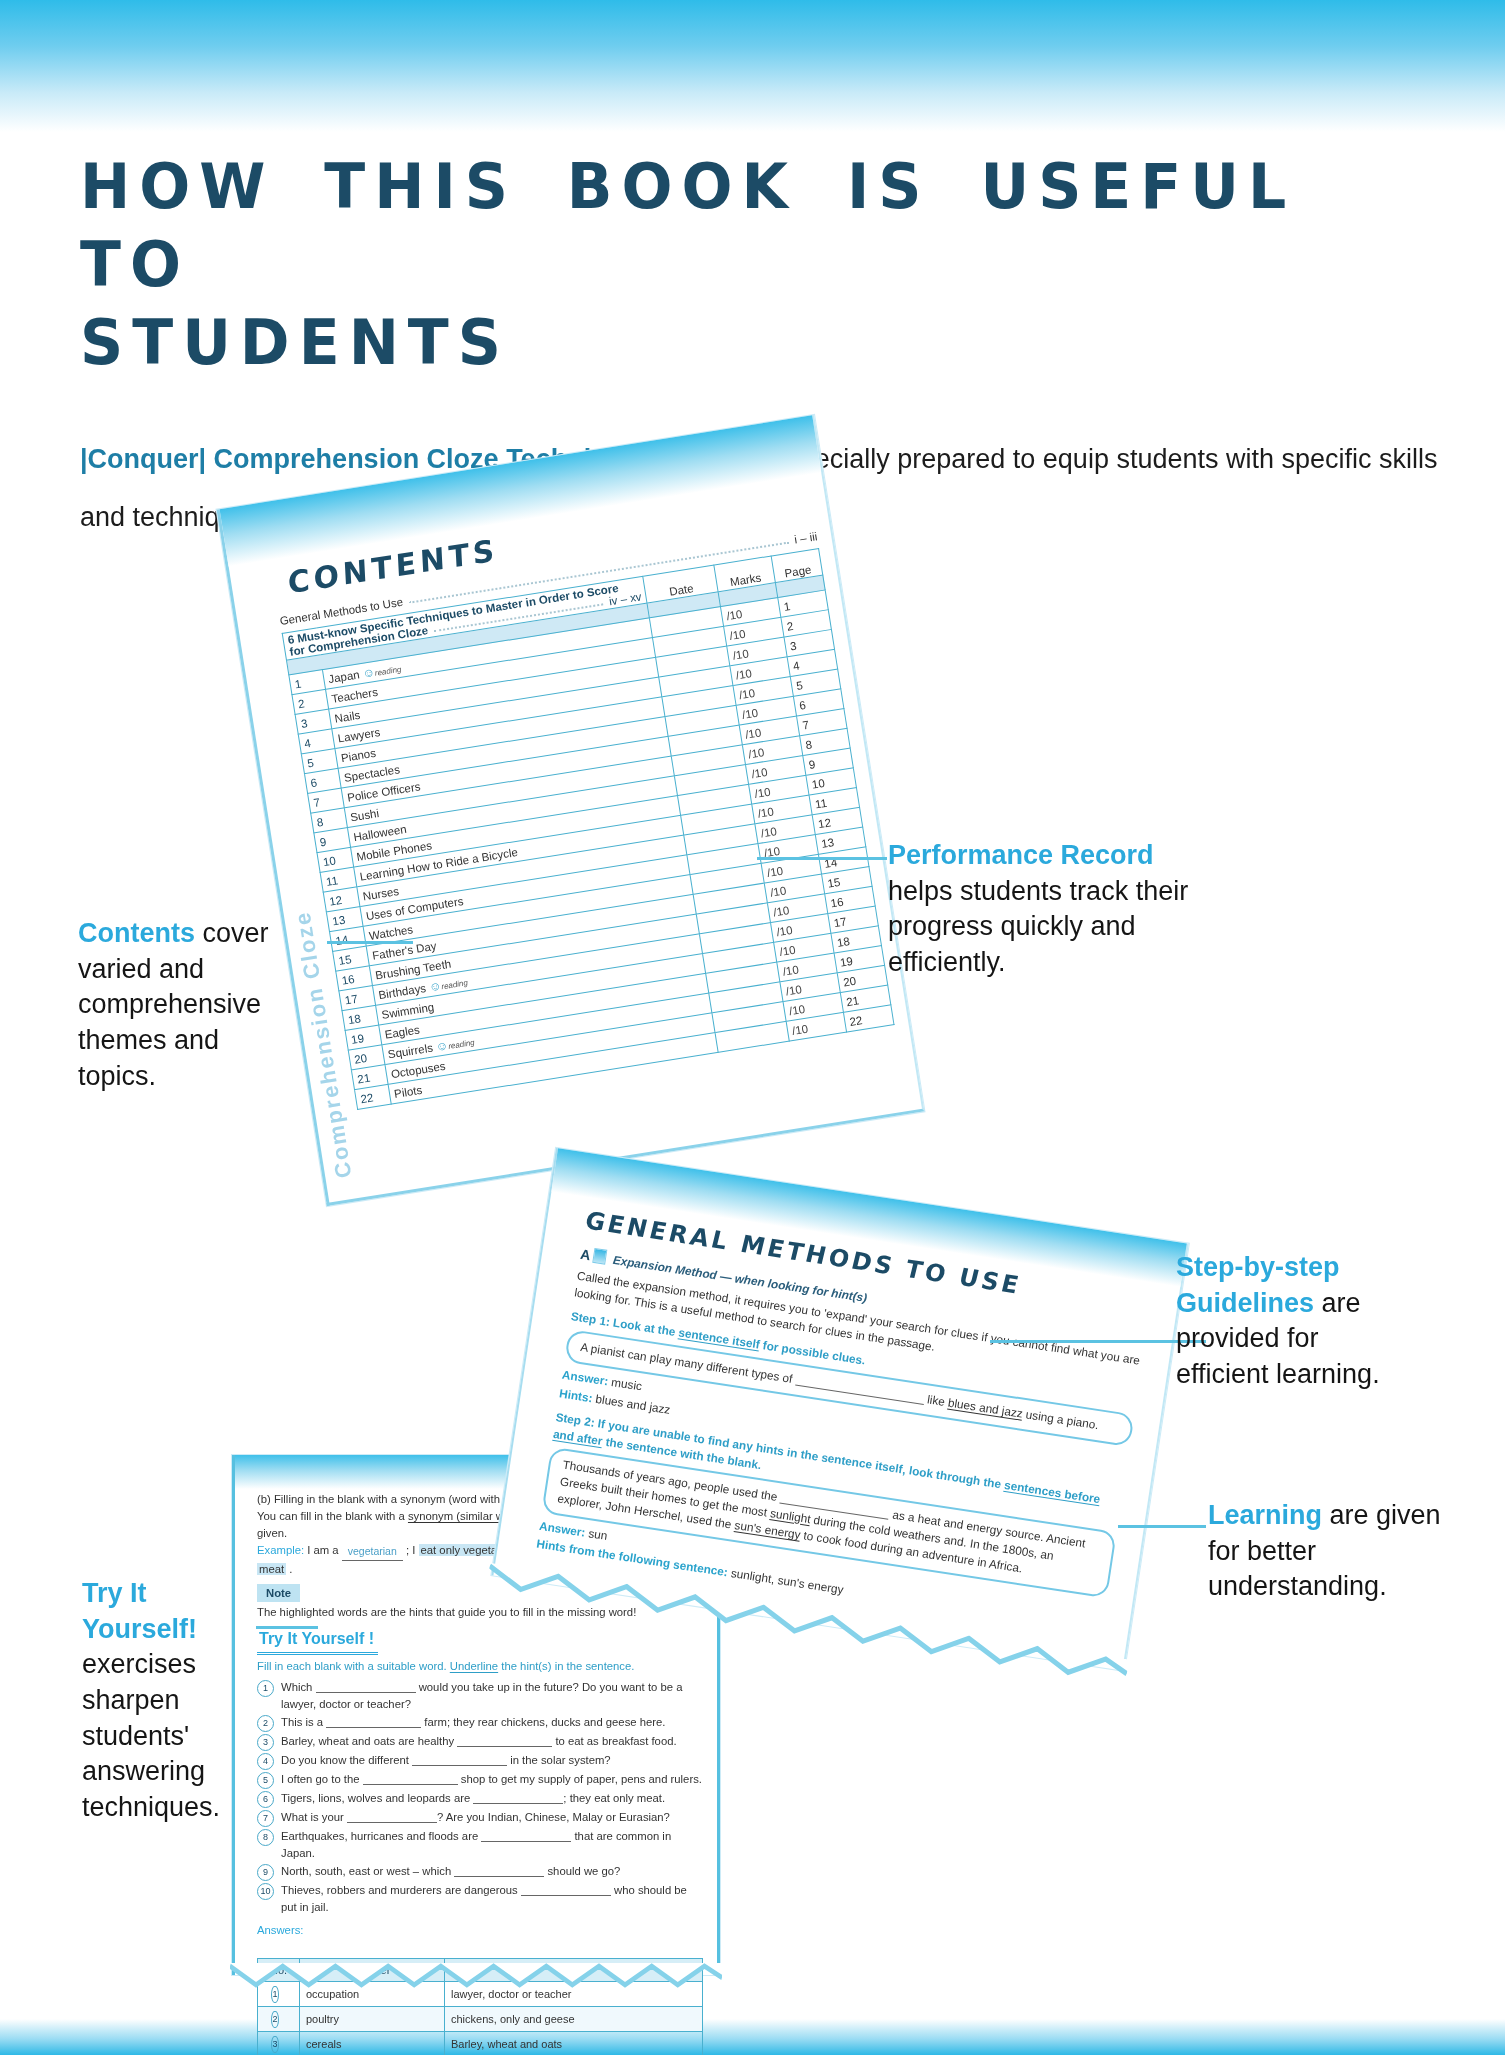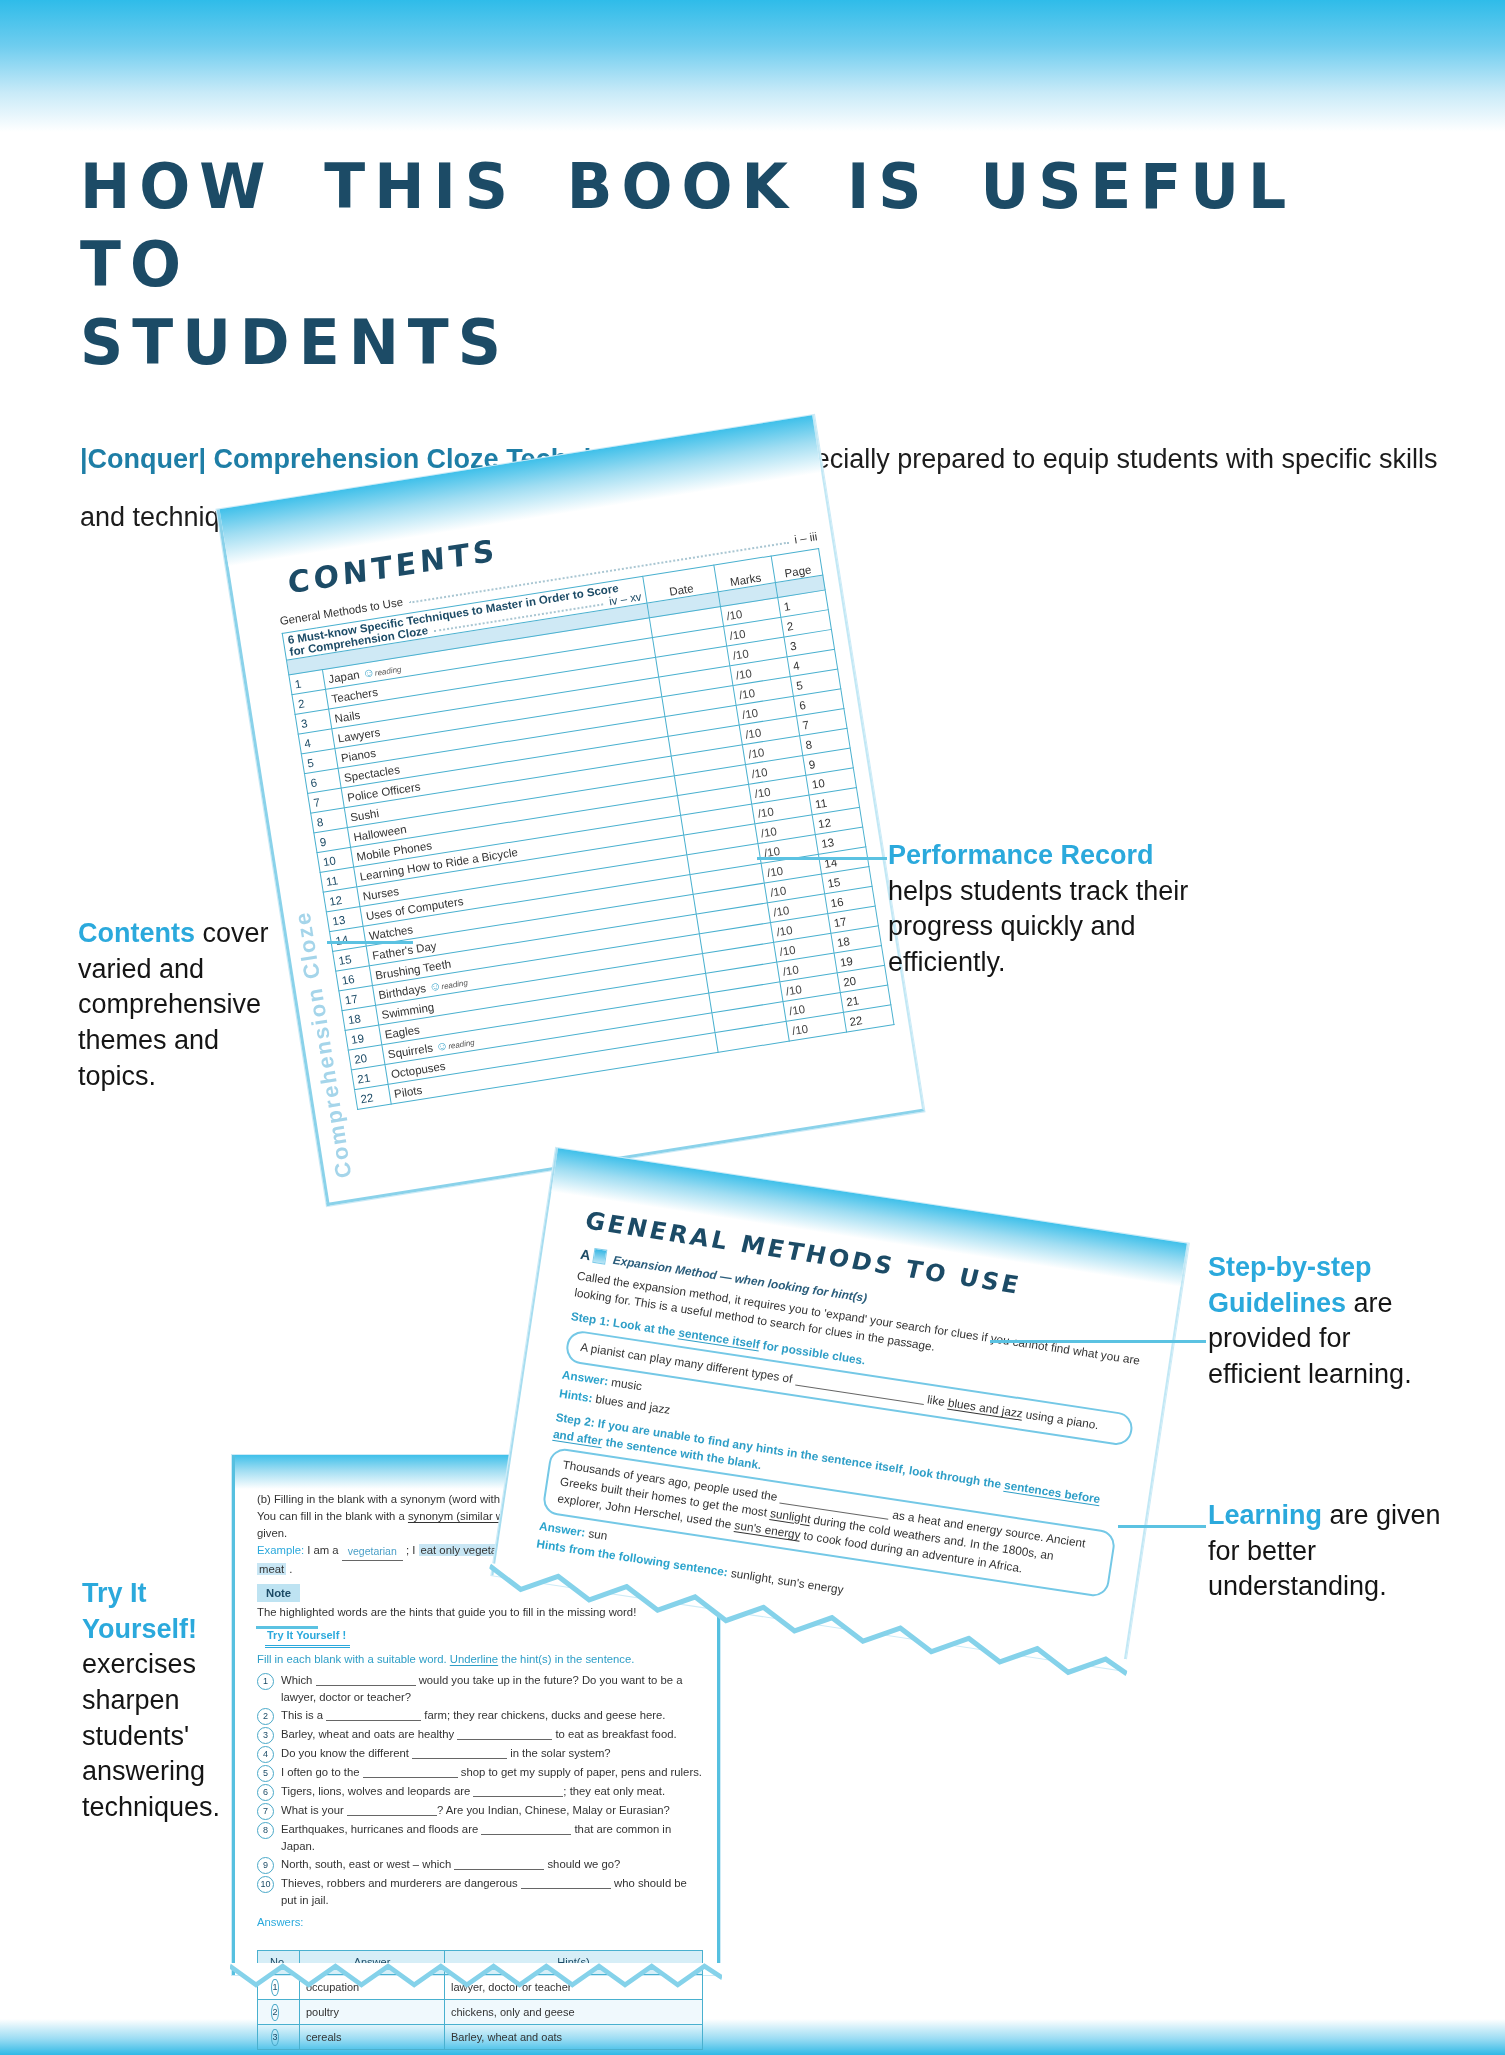--- a/index.html
+++ b/index.html
@@ -17,21 +17,21 @@
     font-family:"DejaVu Sans", sans-serif;font-weight:bold;font-size:60px;line-height:1.25;
     color:#1C4B66;letter-spacing:9px;word-spacing:20px;transform:scaleY(1.04);}
   .intro{position:absolute;left:80px;top:430px;width:1380px;z-index:2;
     font-size:27px;line-height:2.15;color:#1c1c1c;}
   .intro b{color:#1E7EA6;font-weight:bold;}
   
   .callout{position:absolute;z-index:9;font-size:27px;line-height:1.32;color:#151515;}
   .callout b{color:#2BA9DC;font-weight:bold;}
   .co-contents{left:78px;top:916px;width:220px;}
   .co-performance{left:888px;top:838px;width:330px;}
-  .co-guidelines{left:1208px;top:1250px;width:215px;}
+  .co-guidelines{left:1176px;top:1250px;width:215px;}
   .co-examples{left:1208px;top:1498px;width:240px;}
   .co-tryit{left:82px;top:1576px;width:185px;}
   .cline{position:absolute;height:3px;background:#5BC2E2;z-index:8;}
   .cl-contents{left:327px;top:941px;width:86px;}
   .cl-performance{left:757px;top:857px;width:130px;}
   .cl-guidelines{left:990px;top:1340px;width:216px;}
   .cl-examples{left:1118px;top:1525px;width:88px;}
   .cl-tryit{left:256px;top:1626px;width:62px;}
   
   .bookpage{position:absolute;background:#fff;box-shadow:0 0 0 1px #CDEBF7;}
@@ -87,22 +87,22 @@
   .page-exercise{left:232px;top:1455px;width:482px;height:520px;z-index:3;
     border-left:3px solid #56C0E0;border-right:3px solid #56C0E0;}
   .page-exercise .page-band{height:34px;}
   .exercise-body{position:absolute;left:22px;top:36px;right:14px;font-size:11.3px;line-height:1.5;color:#333;}
   .hl{background:#C8E6F4;padding:0 2px;}
   .ans-blank{display:inline-block;border-bottom:1px solid #666;color:#4A9FC7;font-size:10.5px;
     padding:0 6px;vertical-align:-1px;}
   .ex-label{color:#2BA9DC;}
   .note-chip{display:inline-block;background:#BEE3F2;color:#1C4B66;font-weight:bold;
     padding:1px 9px;margin:6px 0 2px;}
-  .tryit-head{display:inline-block;color:#2BA9DC;font-weight:bold;font-size:11px;
-    border-bottom:3px double #2BA9DC;margin:6px 8px 3px;padding:0 4px 1px 2px;}
+  .tryit-head{display:inline-block;color:#2BA9DC;font-weight:bold;font-size:16px;
+    border-bottom:3px double #2BA9DC;margin:6px 0 3px;padding:0 4px 1px 2px;}
   .instruction{color:#2E9EC7;margin-bottom:4px;}
   .ex-item{display:flex;margin:1px 0;}
   .circle-num{flex:0 0 15px;height:15px;border:1px solid #4AA9C9;border-radius:50%;
     text-align:center;line-height:15px;font-size:9px;color:#1C4B66;margin:1px 7px 0 0;}
   .ex-text{flex:1;}
   .answers-label{color:#2BA9DC;margin-top:6px;}
   .atable{width:100%;border-collapse:collapse;margin-top:19px;}
   .atable th,.atable td{border:1px solid #49B0CF;padding:3px 6px;font-weight:normal;font-size:11px;}
   .atable thead th{background:#D6EEF7;text-align:center;color:#1C4B66;}
   .atable col.aw-no{width:42px;} .atable col.aw-ans{width:145px;}

